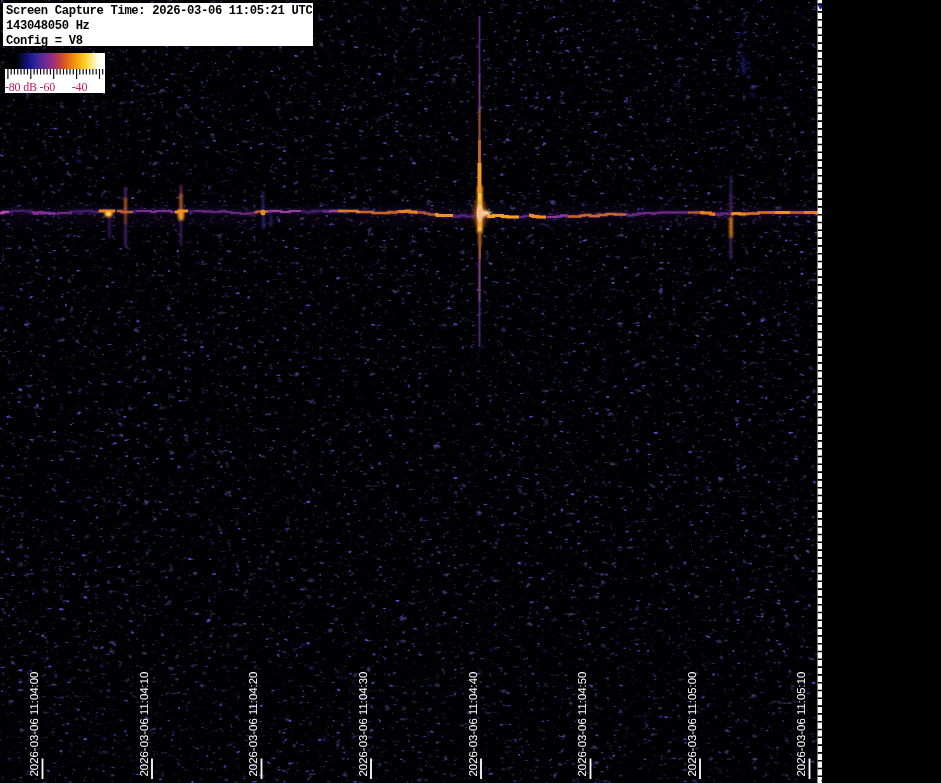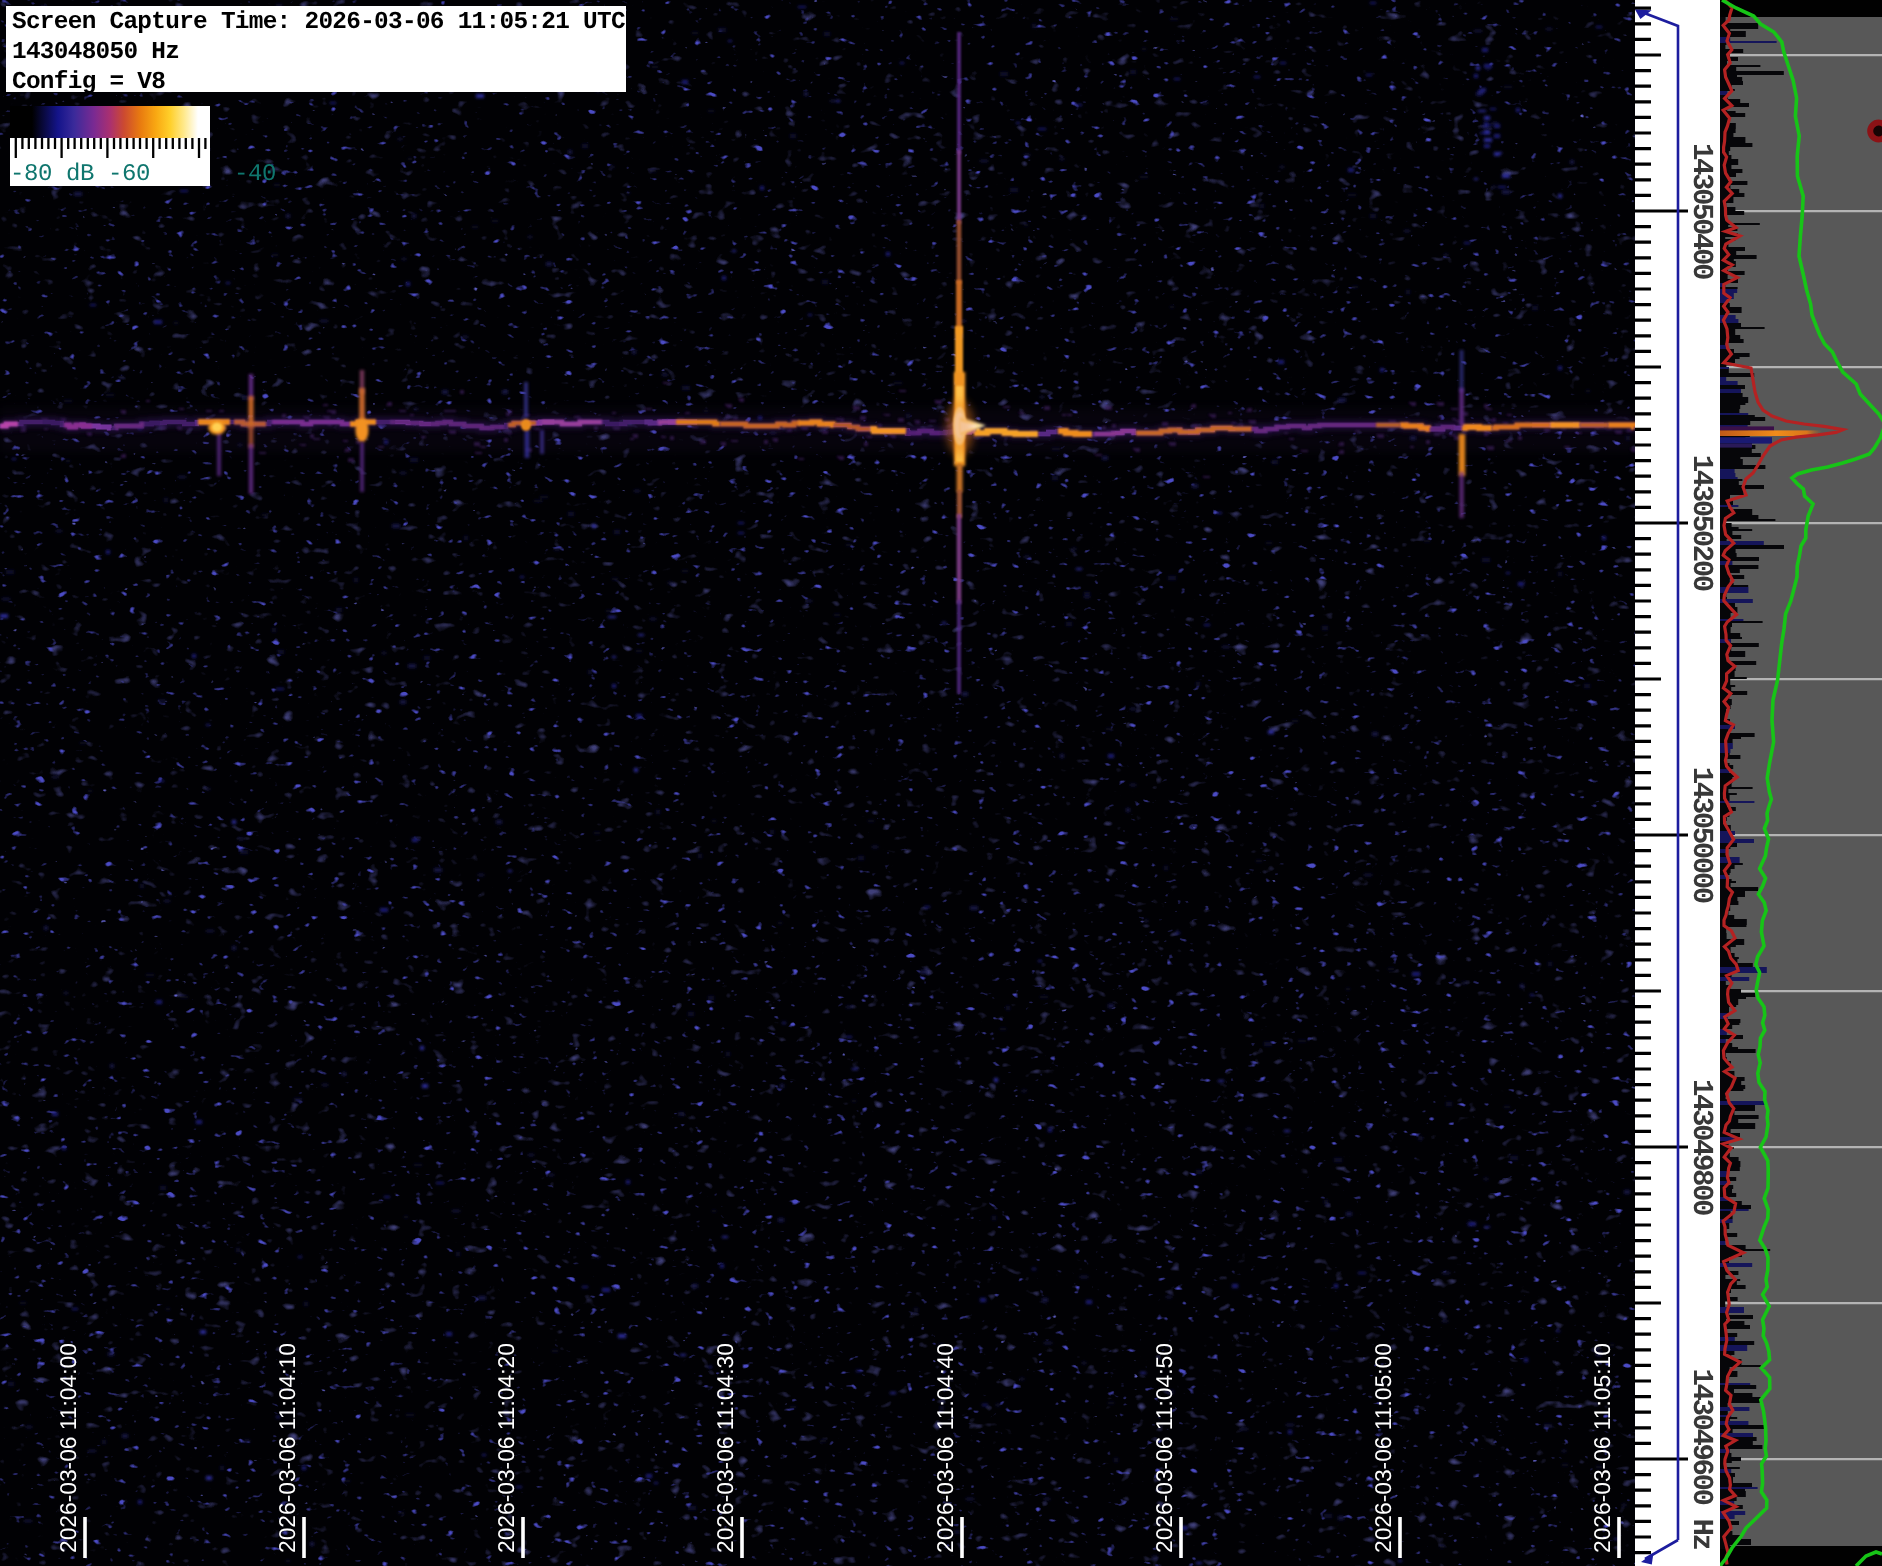--- a/index.html
+++ b/index.html
@@ -1,18 +1,18 @@
 <!DOCTYPE html>
 <html><head><meta charset="utf-8"><style>
 html,body{margin:0;padding:0;background:#000;}
 *{-webkit-font-smoothing:antialiased!important;}text{text-rendering:geometricPrecision;}
 *{box-sizing:border-box;}
 </style></head>
 <body>
-<div style="position:relative;width:941px;height:783px;overflow:hidden;background:#010104">
+<div style="position:relative;width:822px;height:783px;overflow:hidden;background:#010104">
 <svg width="941" height="783" viewBox="0 0 941 783" xmlns="http://www.w3.org/2000/svg" style="position:absolute;left:0;top:0;will-change:transform">
 <defs>
 <filter id="b05" filterUnits="userSpaceOnUse" x="-10" y="-10" width="961" height="803">
           <feGaussianBlur stdDeviation="0.55"></feGaussianBlur>
         </filter>
 <filter id="b07" filterUnits="userSpaceOnUse" x="-10" y="-10" width="961" height="803">
           <feGaussianBlur stdDeviation="0.8"></feGaussianBlur>
         </filter>
 <filter id="b1" filterUnits="userSpaceOnUse" x="-10" y="-10" width="961" height="803">
           <feGaussianBlur stdDeviation="1.2"></feGaussianBlur>
@@ -221,14 +221,14 @@
         <path d="M71.6 0V10.0" stroke="#000" stroke-width="1.15"></path>
         <path d="M74.8 0V5.5" stroke="#000" stroke-width="1.15"></path>
         <path d="M78.1 0V5.5" stroke="#000" stroke-width="1.15"></path>
         <path d="M81.4 0V5.5" stroke="#000" stroke-width="1.15"></path>
         <path d="M84.7 0V5.5" stroke="#000" stroke-width="1.15"></path>
         <path d="M87.9 0V5.5" stroke="#000" stroke-width="1.15"></path>
         <path d="M91.2 0V5.5" stroke="#000" stroke-width="1.15"></path>
         <path d="M94.5 0V10.0" stroke="#000" stroke-width="1.15"></path>
         <path d="M97.7 0V5.5" stroke="#000" stroke-width="1.15"></path>
       </svg>
-<div style="position:absolute;left:0px;top:26.5px;font-family:Liberation Mono, monospace;font-size:12px;color:#0f766e;white-space:pre;letter-spacing:-0.2px">-80 dB -60&nbsp;&nbsp;&nbsp;&nbsp;&nbsp;&nbsp;-40</div>
+<div style="position:absolute;left:0px;top:26.5px;font-family:Liberation Serif, serif;font-size:12px;color:#be185d;white-space:pre;letter-spacing:-0.2px">-80 dB -60&nbsp;&nbsp;&nbsp;&nbsp;&nbsp;&nbsp;-40</div>
 </div>
 </div>
 </body></html>

